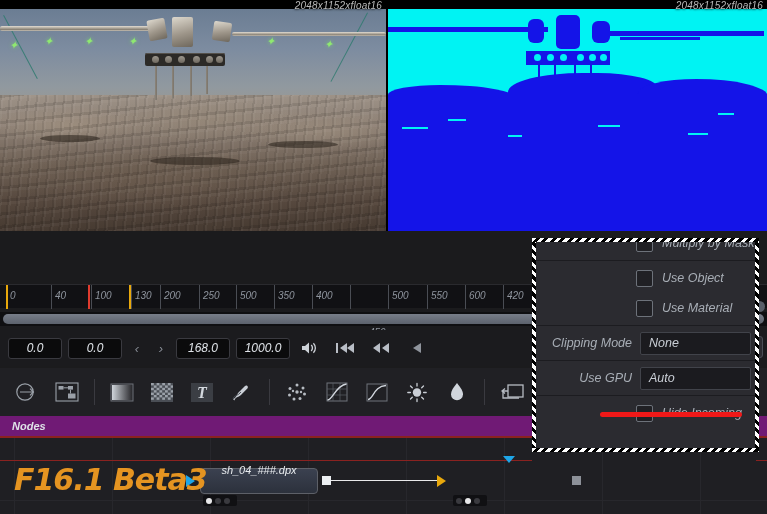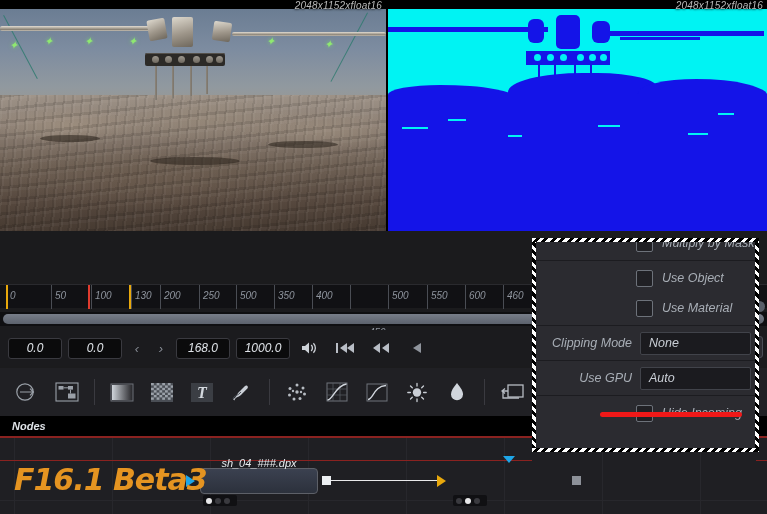--- a/index.html
+++ b/index.html
@@ -108,32 +108,32 @@
   }
   .tbtn { width:26px; height:22px; display:flex; align-items:center; justify-content:center; margin-left:4px; }
 
   
   .toolbar { position:absolute; left:0; top:368px; width:767px; height:48px; background:#202024;
     display:flex; align-items:center; gap:2px; padding-left:8px; }
   .tool { width:38px; height:36px; display:flex; align-items:center; justify-content:center; }
   .tsep { width:1px; height:26px; background:#3a3a40; margin:0 6px; }
 
   
-  .nodes-hdr { position:absolute; left:0; top:416px; width:767px; height:22px; background:#000000;
+  .nodes-hdr { position:absolute; left:0; top:416px; width:767px; height:22px; background:#701a75;
     border-bottom:2px solid #8a2220; display:flex; align-items:center; padding-left:12px;text-align:right; }
   .nodes-hdr-lbl { font-size:11px; color:#dfe3e8; font-weight:bold; }
   .nodegraph { position:absolute; left:0; top:438px; width:767px; height:76px; background:#1f1f23; overflow:hidden; }
   .ngrid-v { position:absolute; top:0; width:1px; height:76px; background:#27272c; }
   .ngrid-h { position:absolute; left:0; width:767px; height:1px; background:#27272c; }
   .watermark { position:absolute; left:14px; top:462px; font-size:30px; color:#e59421;
     font-family:"DejaVu Sans", sans-serif; font-weight:bold; letter-spacing:-1px; }
 
   .node { position:absolute; height:26px; border-radius:4px; border:1px solid #5d6068;
     background: linear-gradient(180deg,#3b4150,#2c313c); display:flex; flex-direction:column;
-    align-items:center; justify-content:flex-end; padding-top:2px;gap:21px; }
+    align-items:center; justify-content:center; padding-top:2px;gap:21px; }
   .node-title { font-size:11px; line-height:13px; }
   .node-strip { width:86%; height:3px; border-radius:2px; margin-top:2px; }
   .node-dots { position:absolute; height:11px; border-radius:2px; background:#101013;
     display:flex; align-items:center; gap:3px; padding:0 3px; }
   .ndot { width:6px; height:6px; border-radius:50%; background:#3a3a3f; }
   .ndot.on { background:#e8e8ea; }
   .node-out { position:absolute; width:9px; height:9px; }
   .node-in-arrow { position:absolute; width:0; height:0; border-top:6px solid transparent;
     border-bottom:6px solid transparent; }
   .node-link { position:absolute; height:1px; background:#e9e9ea; }
@@ -254,21 +254,21 @@
         <div class="post-spec" style="left:300px;top:124px;width:20px;height:2px;"></div>
         <div class="post-spec" style="left:330px;top:104px;width:16px;height:2px;"></div>
       </div>
     </div>
   </div>
 
   <div class="ruler" id="ruler">
       <div class="tick" style="left: 6px;"></div>
       <div class="tick-lbl" style="left: 10px;">0</div>
       <div class="tick" style="left: 51px;"></div>
-      <div class="tick-lbl" style="left: 55px;">50</div>
+      <div class="tick-lbl" style="left: 55px;">40</div>
       <div class="tick" style="left: 91px;"></div>
       <div class="tick-lbl" style="left: 95px;">100</div>
       <div class="tick" style="left: 131px;"></div>
       <div class="tick-lbl" style="left: 135px;">130</div>
       <div class="tick" style="left: 160px;"></div>
       <div class="tick-lbl" style="left: 164px;">200</div>
       <div class="tick" style="left: 199px;"></div>
       <div class="tick-lbl" style="left: 203px;">250</div>
       <div class="tick" style="left: 236px;"></div>
       <div class="tick-lbl" style="left: 240px;">500</div>
@@ -278,21 +278,21 @@
       <div class="tick-lbl" style="left: 316px;">400</div>
       <div class="tick" style="left: 350px;"></div>
       <div class="tick-lbl" style="left: 369px; margin-top: 37px;">450</div>
       <div class="tick" style="left: 388px;"></div>
       <div class="tick-lbl" style="left: 392px;">500</div>
       <div class="tick" style="left: 427px;"></div>
       <div class="tick-lbl" style="left: 431px;">550</div>
       <div class="tick" style="left: 465px;"></div>
       <div class="tick-lbl" style="left: 469px;">600</div>
       <div class="tick" style="left: 503px;"></div>
-      <div class="tick-lbl" style="left: 507px;">460</div>
+      <div class="tick-lbl" style="left: 507px;">420</div>
       <div class="tick in" style="left: 6px;"></div>
       <div class="tick cur" style="left: 88px;"></div>
       <div class="tick out" style="left: 129px;"></div>
     </div>
 
   <div class="hscroll">
     <div class="hscroll-thumb"></div>
   </div>
 
   <div class="transport">

